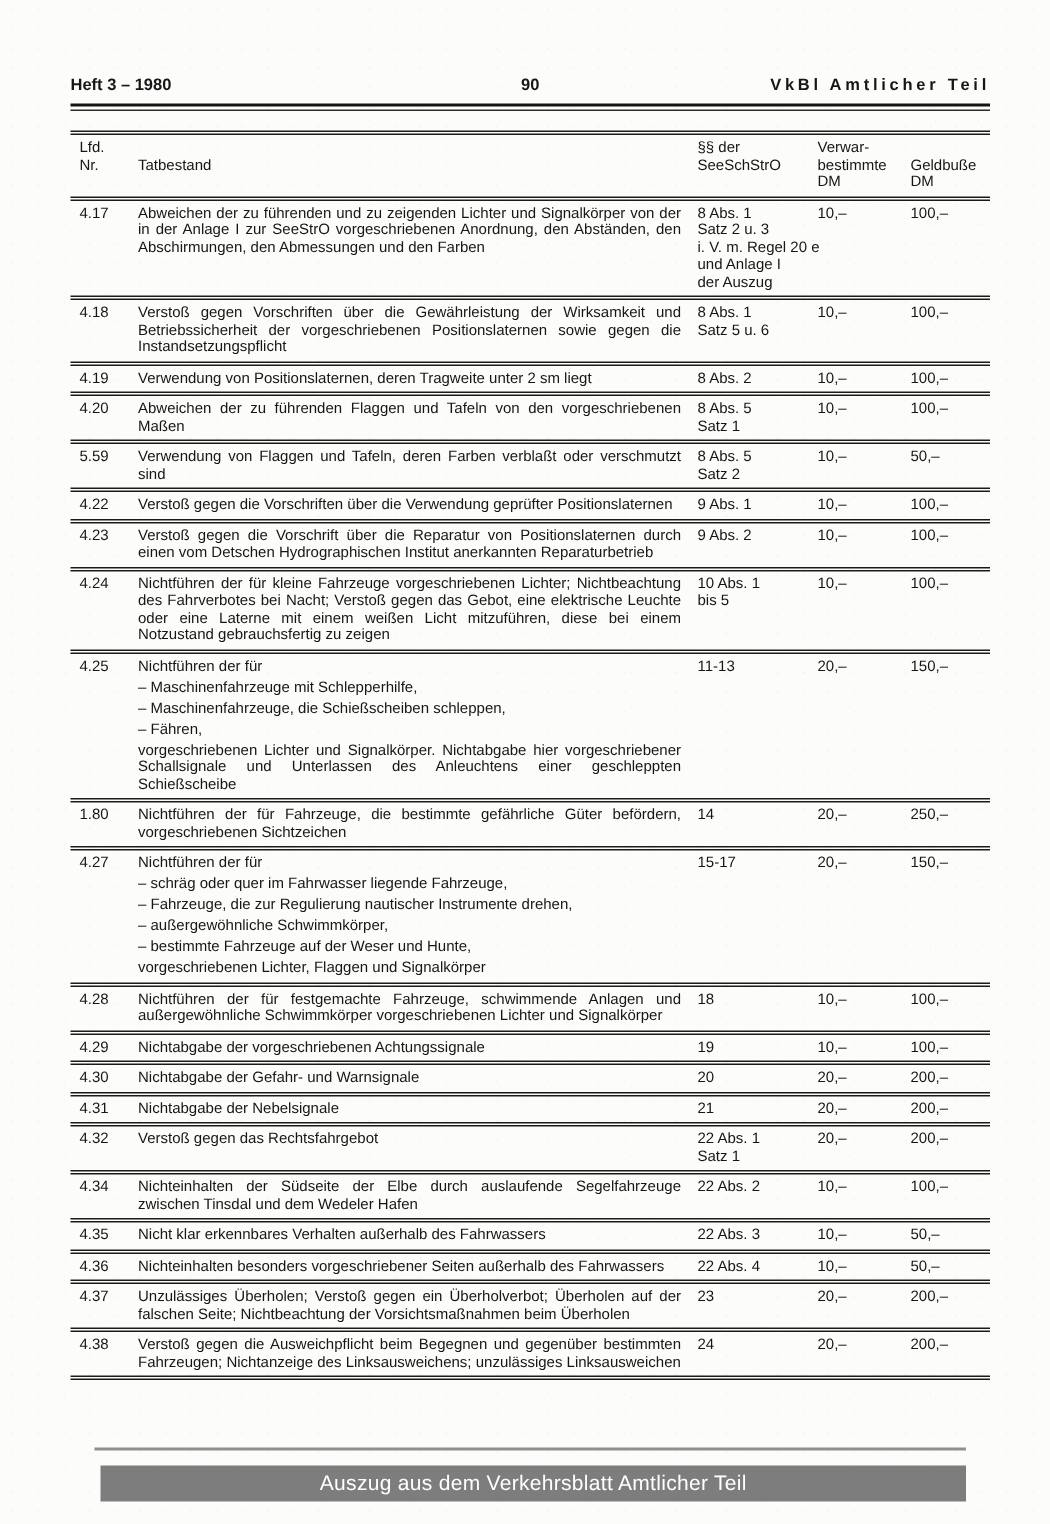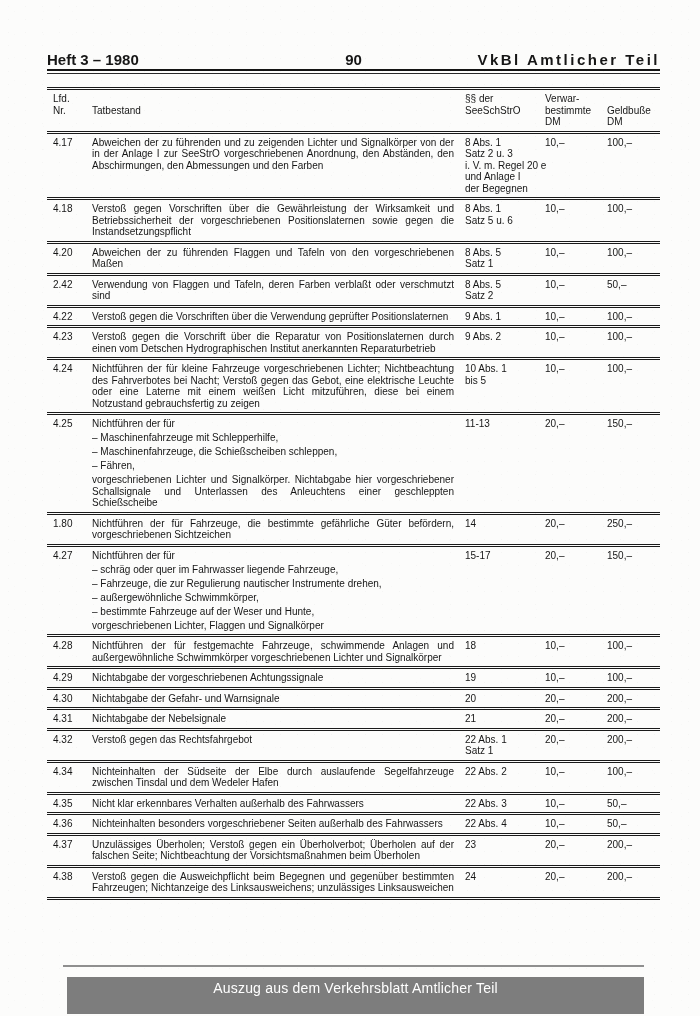--- a/index.html
+++ b/index.html
@@ -14,21 +14,21 @@
     background-image:
       radial-gradient(circle, rgba(60,60,60,0.035) 0.6px, transparent 1px),
       radial-gradient(circle, rgba(60,60,60,0.025) 0.5px, transparent 1px);
     background-size:17px 13px, 29px 23px;
     color:#161616;
   }
   
   .masthead{
     position:absolute;top:51px;left:47px;width:613px;
     display:flex;align-items:center;
-    font-size:15px;font-weight:bold;
+    font-size:11px;font-weight:bold;
   }
   .masthead .m-left{flex:1;text-align:left;}
   .masthead .m-center{flex:1;text-align:center;}
   .masthead .m-right{flex:1;text-align:right;letter-spacing:2.5px;white-space:nowrap;}
   .masthead-rule{
     position:absolute;top:69px;left:47px;width:613px;height:5px;
     border-top:2px solid #141414;border-bottom:1px solid #2a2a2a;box-sizing:border-box;
   }
   
   table.offenses{
@@ -50,21 +50,21 @@
   .c-verw,.c-geld{padding-left:3px !important;white-space:nowrap;}
   .pad1{margin-top:11.5px;}
   .tl{min-height:11.5px;}
   .tl:not(:first-child){margin-top:2.5px;}
   .just{text-align:justify;}
   
   .footer-rule{
     position:absolute;top:965px;left:63px;width:581px;height:2px;background:#8f8f8f;
   }
   .banner{
-    position:absolute;top:977px;left:67px;width:577px;height:37px;
+    position:absolute;top:977px;left:67px;width:577px;height:24px;
     background:#7d7d7d;color:#ffffff;
     font-size:14px;line-height:22px;text-align:center;letter-spacing:0.2px;
     white-space:nowrap;
   }
 </style>
 </head>
 <body>
 
 <div class="page">
 
@@ -111,51 +111,62 @@
         <tr>
           <td class="c-nr">4.17</td>
           <td class="c-tat">
             <div class="tl just">Abweichen der zu führenden und zu zeigenden Lichter und Signalkörper von der in der Anlage I zur SeeStrO vorgeschriebenen Anordnung, den Abständen, den Abschirmungen, den Abmessungen und den Farben</div>
           </td>
           <td class="c-par">
             <div>8 Abs. 1</div>
             <div>Satz 2 u. 3</div>
             <div>i. V. m. Regel 20 e</div>
             <div>und Anlage I</div>
-            <div>der Begegnen</div>
+            <div>der Auszug</div>
           </td>
           <td class="c-verw">10,–</td>
           <td class="c-geld">100,–</td>
         </tr>
         <tr>
           <td class="c-nr">4.18</td>
           <td class="c-tat">
             <div class="tl just">Verstoß gegen Vorschriften über die Gewährleistung der Wirksamkeit und Betriebssicherheit der vorgeschriebenen Positionslaternen sowie gegen die Instandsetzungspflicht</div>
           </td>
           <td class="c-par">
             <div>8 Abs. 1</div>
             <div>Satz 5 u. 6</div>
           </td>
           <td class="c-verw">10,–</td>
           <td class="c-geld">100,–</td>
         </tr>
         <tr>
+          <td class="c-nr">4.19</td>
+          <td class="c-tat">
+            <div class="tl just">Verwendung von Positionslaternen, deren Tragweite unter 2 sm liegt</div>
+          </td>
+          <td class="c-par">
+            <div>8 Abs. 2</div>
+          </td>
+          <td class="c-verw">10,–</td>
+          <td class="c-geld">100,–</td>
+        </tr>
+        <tr>
           <td class="c-nr">4.20</td>
           <td class="c-tat">
             <div class="tl just">Abweichen der zu führenden Flaggen und Tafeln von den vorgeschriebenen Maßen</div>
           </td>
           <td class="c-par">
             <div>8 Abs. 5</div>
             <div>Satz 1</div>
           </td>
           <td class="c-verw">10,–</td>
           <td class="c-geld">100,–</td>
         </tr>
         <tr>
-          <td class="c-nr">2.42</td>
+          <td class="c-nr">5.59</td>
           <td class="c-tat">
             <div class="tl just">Verwendung von Flaggen und Tafeln, deren Farben verblaßt oder verschmutzt sind</div>
           </td>
           <td class="c-par">
             <div>8 Abs. 5</div>
             <div>Satz 2</div>
           </td>
           <td class="c-verw">10,–</td>
           <td class="c-geld">50,–</td>
         </tr>

